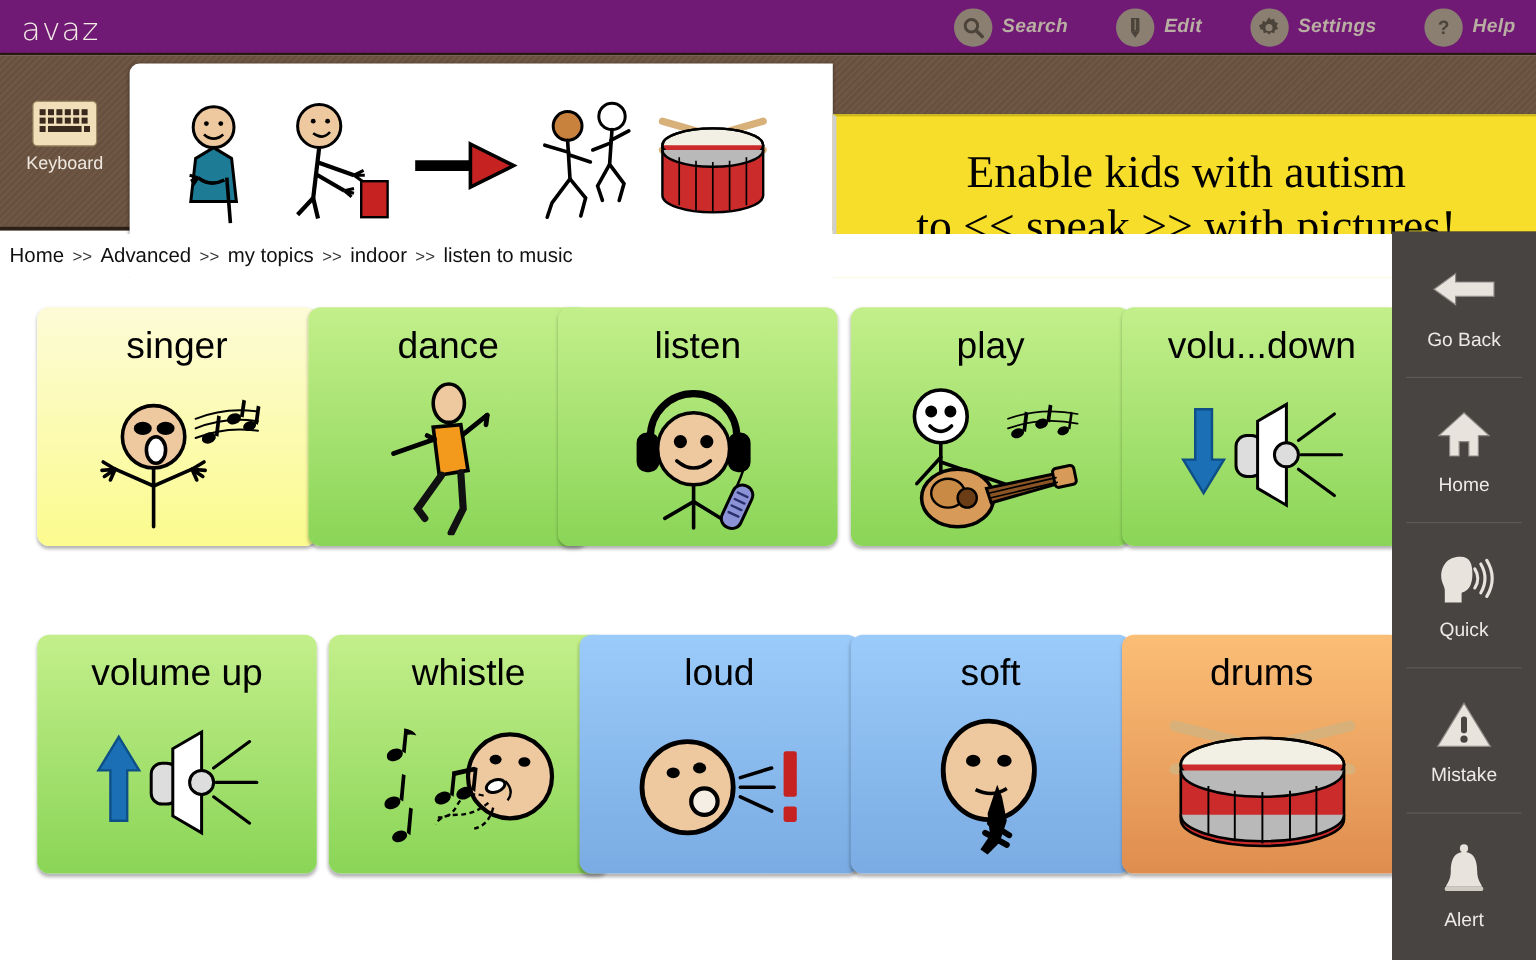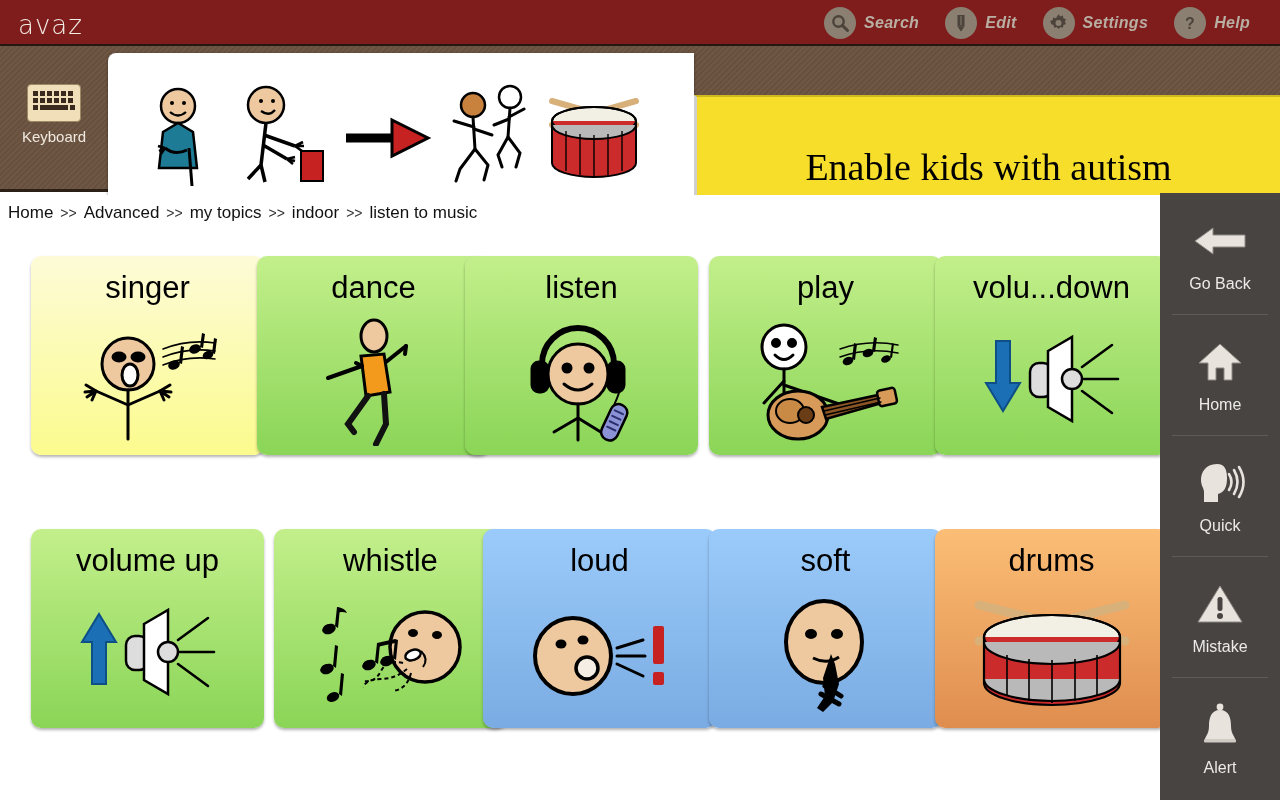--- a/index.html
+++ b/index.html
@@ -8,31 +8,31 @@
     width: 1280px; height: 800px;
     overflow: hidden;
     font-family: "Liberation Sans", sans-serif;
     background: #ffffff;
   }
   #app { position: relative; width: 1280px; height: 800px; }
 
   
   .topbar {
     position: absolute; left: 0; top: 0; width: 1280px; height: 46px;
-    background: #7f1d1d;
+    background: #701a75;
     border-bottom: 2px solid #241810;
   }
   .brand {
     position: absolute; left: 18px; top: 10px;
     color: #f2ece4; font-size: 26px; letter-spacing: 1px;
     font-family: "DejaVu Sans", sans-serif; font-weight: 300;
   }
   .tool-group {
-    position: absolute; right: 22px; top: 5px;
-    display: flex; align-items: center; gap: 10px;
+    position: absolute; right: 9px; top: 5px;
+    display: flex; align-items: center; gap: 24px;
   }
   .toolbtn {
     display: flex; align-items: center; gap: 8px;
     padding: 2px 8px; cursor: pointer;
   }
   .toolbtn .circ {
     width: 32px; height: 32px; border-radius: 50%;
     background: #8b7f71; display: flex; align-items: center; justify-content: center;
     flex: 0 0 32px;
   }
@@ -312,20 +312,21 @@
             </g>
           </svg>
         </div>
         <div class="txt">drums</div>
       </div>
 
     </div>
 
     <div class="promo">
       <div>Enable kids with autism</div>
+      <div>to &lt;&lt; speak &gt;&gt; with pictures!</div>
     </div>
   </div>
 
   <div class="crumbbar">
     <span class="crumb">Home</span>
     <span class="crumb sep">&gt;&gt;</span>
     <span class="crumb">Advanced</span>
     <span class="crumb sep">&gt;&gt;</span>
     <span class="crumb">my topics</span>
     <span class="crumb sep">&gt;&gt;</span>

